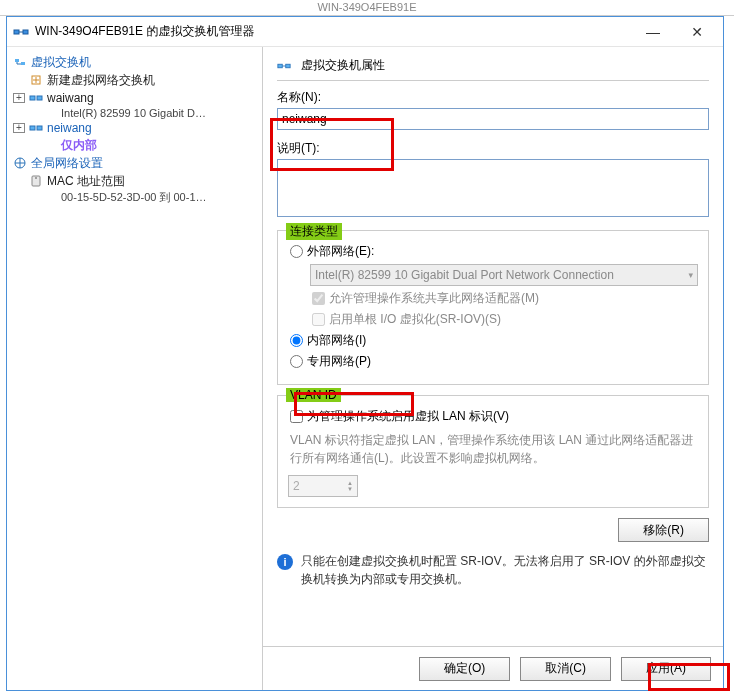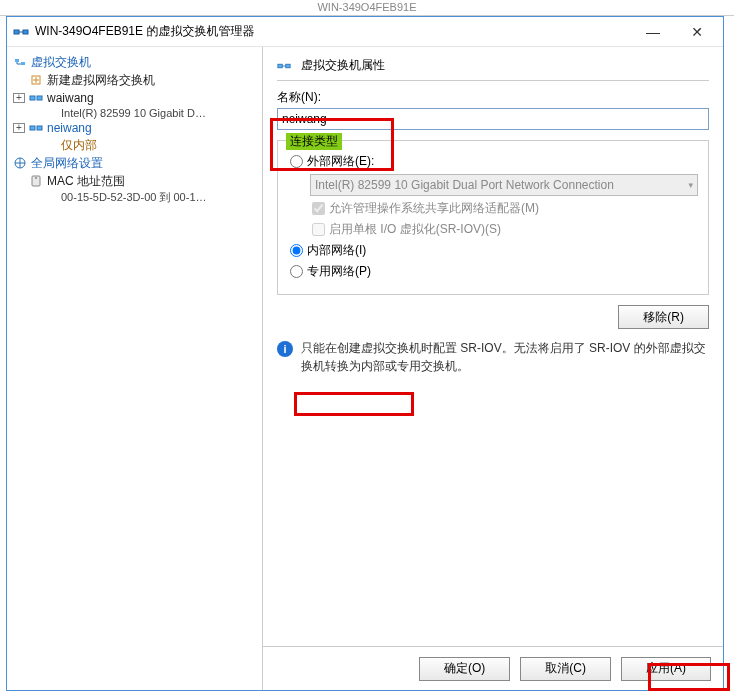--- a/index.html
+++ b/index.html
@@ -78,21 +78,21 @@
   }
   .tree-row .sp { width:16px; display:inline-block; }
   .section-title { color:#1b63b8; font-weight:normal; }
   .node-icon {
     width:14px; height:14px; margin-right:4px;
     display:inline-flex; align-items:center; justify-content:center;
   }
   .sub { color:#222; }
   .sub-detail { color:#444; font-size:11px; padding-left: 54px; white-space:nowrap; overflow:hidden; text-overflow:ellipsis; max-width: 200px; }
   .selected { color:#1b63b8; }
-  .selected-detail { color:#a16207; font-weight:normal; padding-left:54px; }
+  .selected-detail { color:#8b5cf6; font-weight:bold; padding-left:54px; }
   .right {
     flex:1;
     display:flex;
     flex-direction:column;
     overflow:hidden;
   }
   .content {
     flex:1;
     padding: 10px 14px 6px 14px;
     overflow-y:auto;
@@ -287,20 +287,24 @@
               </svg>
           </span>
           <span>虚拟交换机属性</span>
         </div>
 
         <div class="field-block">
           <div class="field-label">名称(N):</div>
           <input class="text-input" value="neiwang" style="">
         </div>
 
+        <div class="field-block">
+          <div class="field-label">说明(T):</div>
+          <textarea class="text-input" style=""></textarea>
+        </div>
 
         <div class="group">
           <div class="group-title">连接类型</div>
 
           <label class="radio-row">
             <input type="radio" name="conn" style="">
             <span>外部网络(E):</span>
           </label>
           <div class="indent">
             <div class="select-box">
@@ -320,20 +324,35 @@
           <label class="radio-row">
             <input type="radio" name="conn" checked="" style="">
             <span>内部网络(I)</span>
           </label>
           <label class="radio-row">
             <input type="radio" name="conn" style="">
             <span>专用网络(P)</span>
           </label>
         </div>
 
+        <div class="group">
+          <div class="group-title">VLAN ID</div>
+          <label class="check-row">
+            <input type="checkbox" style="">
+            <span>为管理操作系统启用虚拟 LAN 标识(V)</span>
+          </label>
+          <div class="vlan-note">VLAN 标识符指定虚拟 LAN，管理操作系统使用该 LAN 通过此网络适配器进行所有网络通信(L)。此设置不影响虚拟机网络。</div>
+          <div class="num-input">
+            <span>2</span>
+            <span class="spin">
+                <span>▲</span>
+                <span>▼</span>
+              </span>
+          </div>
+        </div>
 
         <div class="remove-row">
           <button class="btn">移除(R)</button>
         </div>
 
         <div class="info-row">
           <div class="info-icon">i</div>
           <div>只能在创建虚拟交换机时配置 SR-IOV。无法将启用了 SR-IOV 的外部虚拟交换机转换为内部或专用交换机。</div>
         </div>
       </div>

